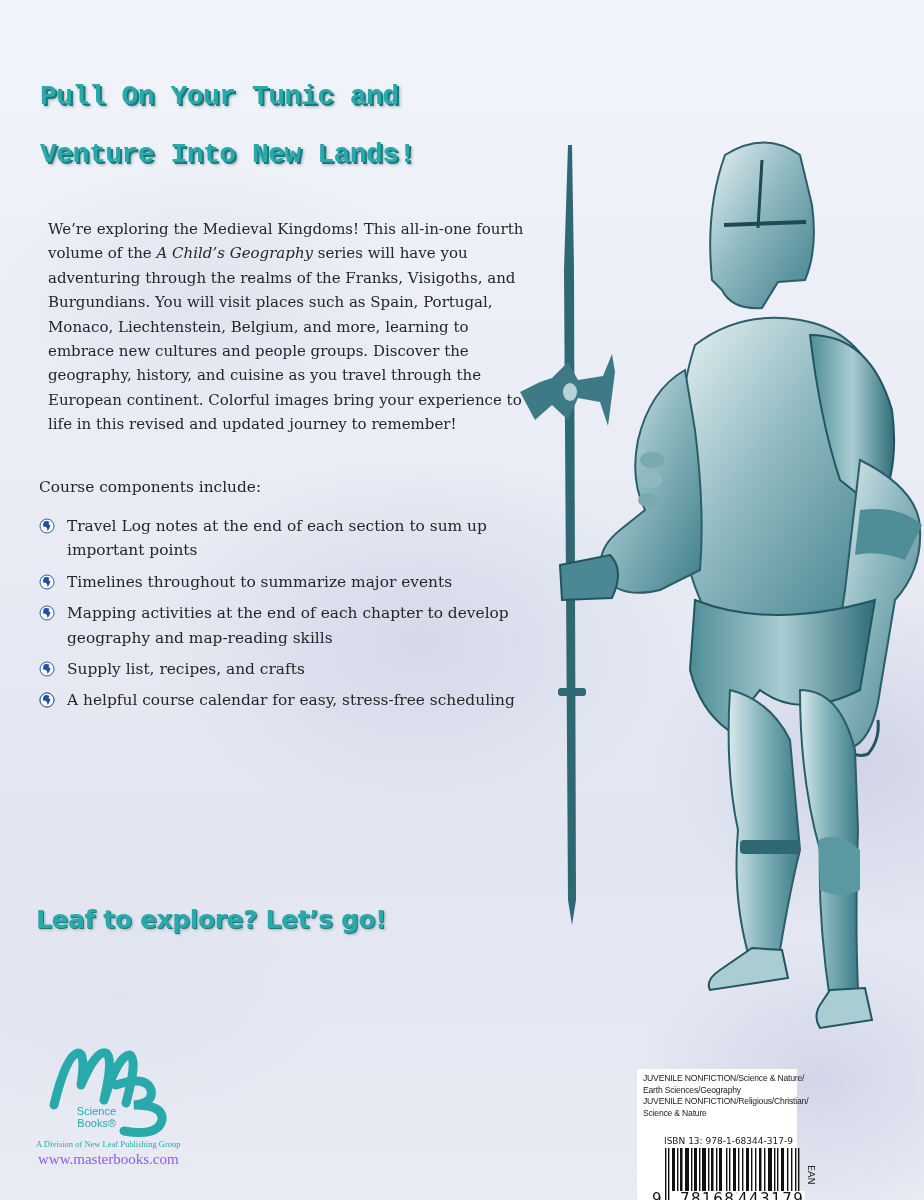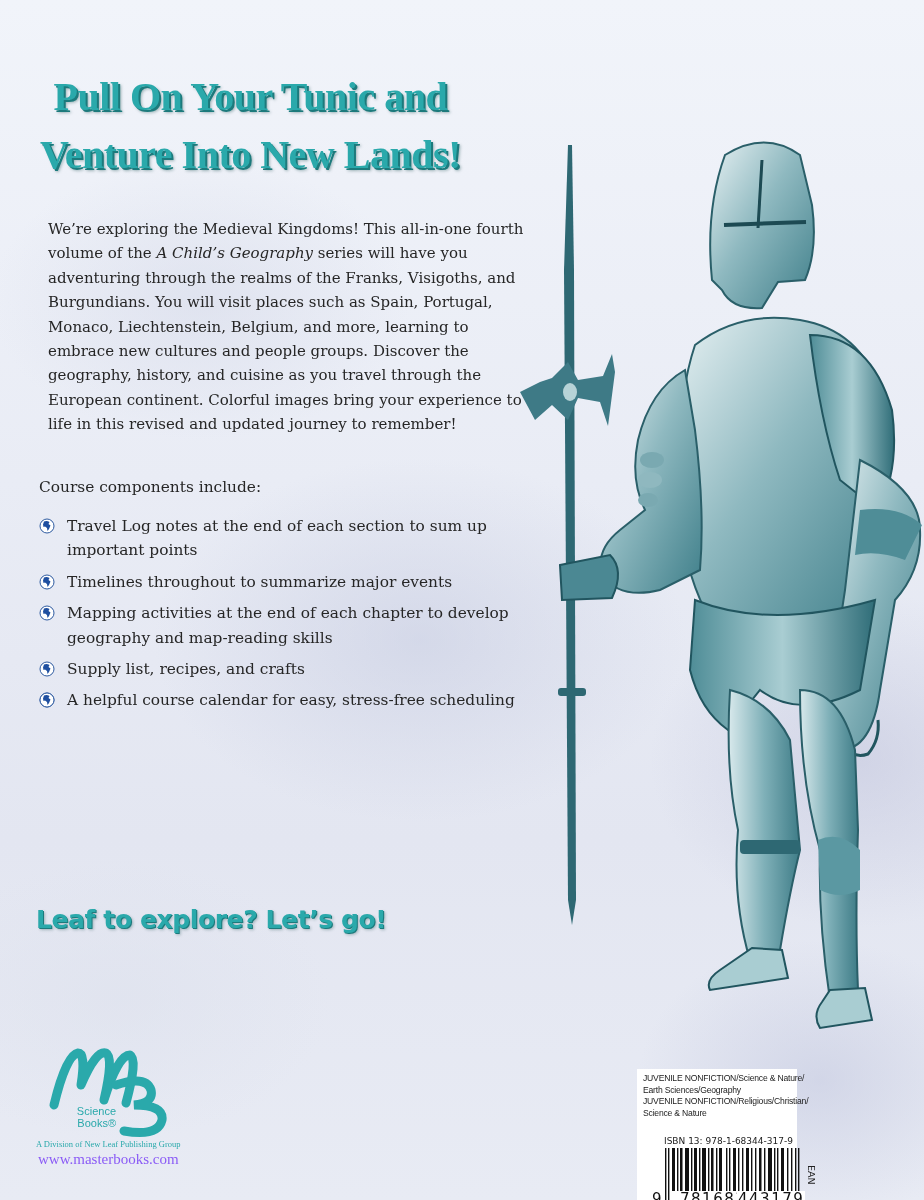--- a/index.html
+++ b/index.html
@@ -11,25 +11,24 @@
       radial-gradient(ellipse 380px 260px at 420px 640px, rgba(190,196,220,0.45), transparent 70%),
       radial-gradient(ellipse 300px 240px at 860px 760px, rgba(185,188,215,0.45), transparent 70%),
       radial-gradient(ellipse 260px 200px at 820px 1080px, rgba(190,195,220,0.5), transparent 70%),
       radial-gradient(ellipse 300px 200px at 120px 1000px, rgba(220,224,236,0.5), transparent 70%),
       linear-gradient(180deg, #f1f4fa 0%, #e9ecf5 40%, #e3e6f1 70%, #e8ebf4 100%);
   }
   .page { position: absolute; inset: 0; }
 
   .headline {
     position: absolute; left: 40px; top: 68px; margin: 0;
-    font-family: Liberation Serif, serif;
-    font-weight: bold; font-size: 40px; line-height: 58px;
+    font-family: Liberation Mono, monospace;
+    font-weight: bold; font-size: 28px; line-height: 58px;
     color: #2aa9ab; letter-spacing: -0.5px;
     text-shadow: 2px 2px 0 #1c7a7c, 3px 3px 3px rgba(0,60,60,0.35);
-    text-align: center;
   }
   .headline span { display: block; white-space: nowrap; }
 
   .blurb {
     position: absolute; left: 39px; top: 208px; width: 490px; margin: 9px;
     font-size: 15px; line-height: 24.4px; color: #262626;
   }
   .blurb i { font-style: italic; }
 
   .components-label {

